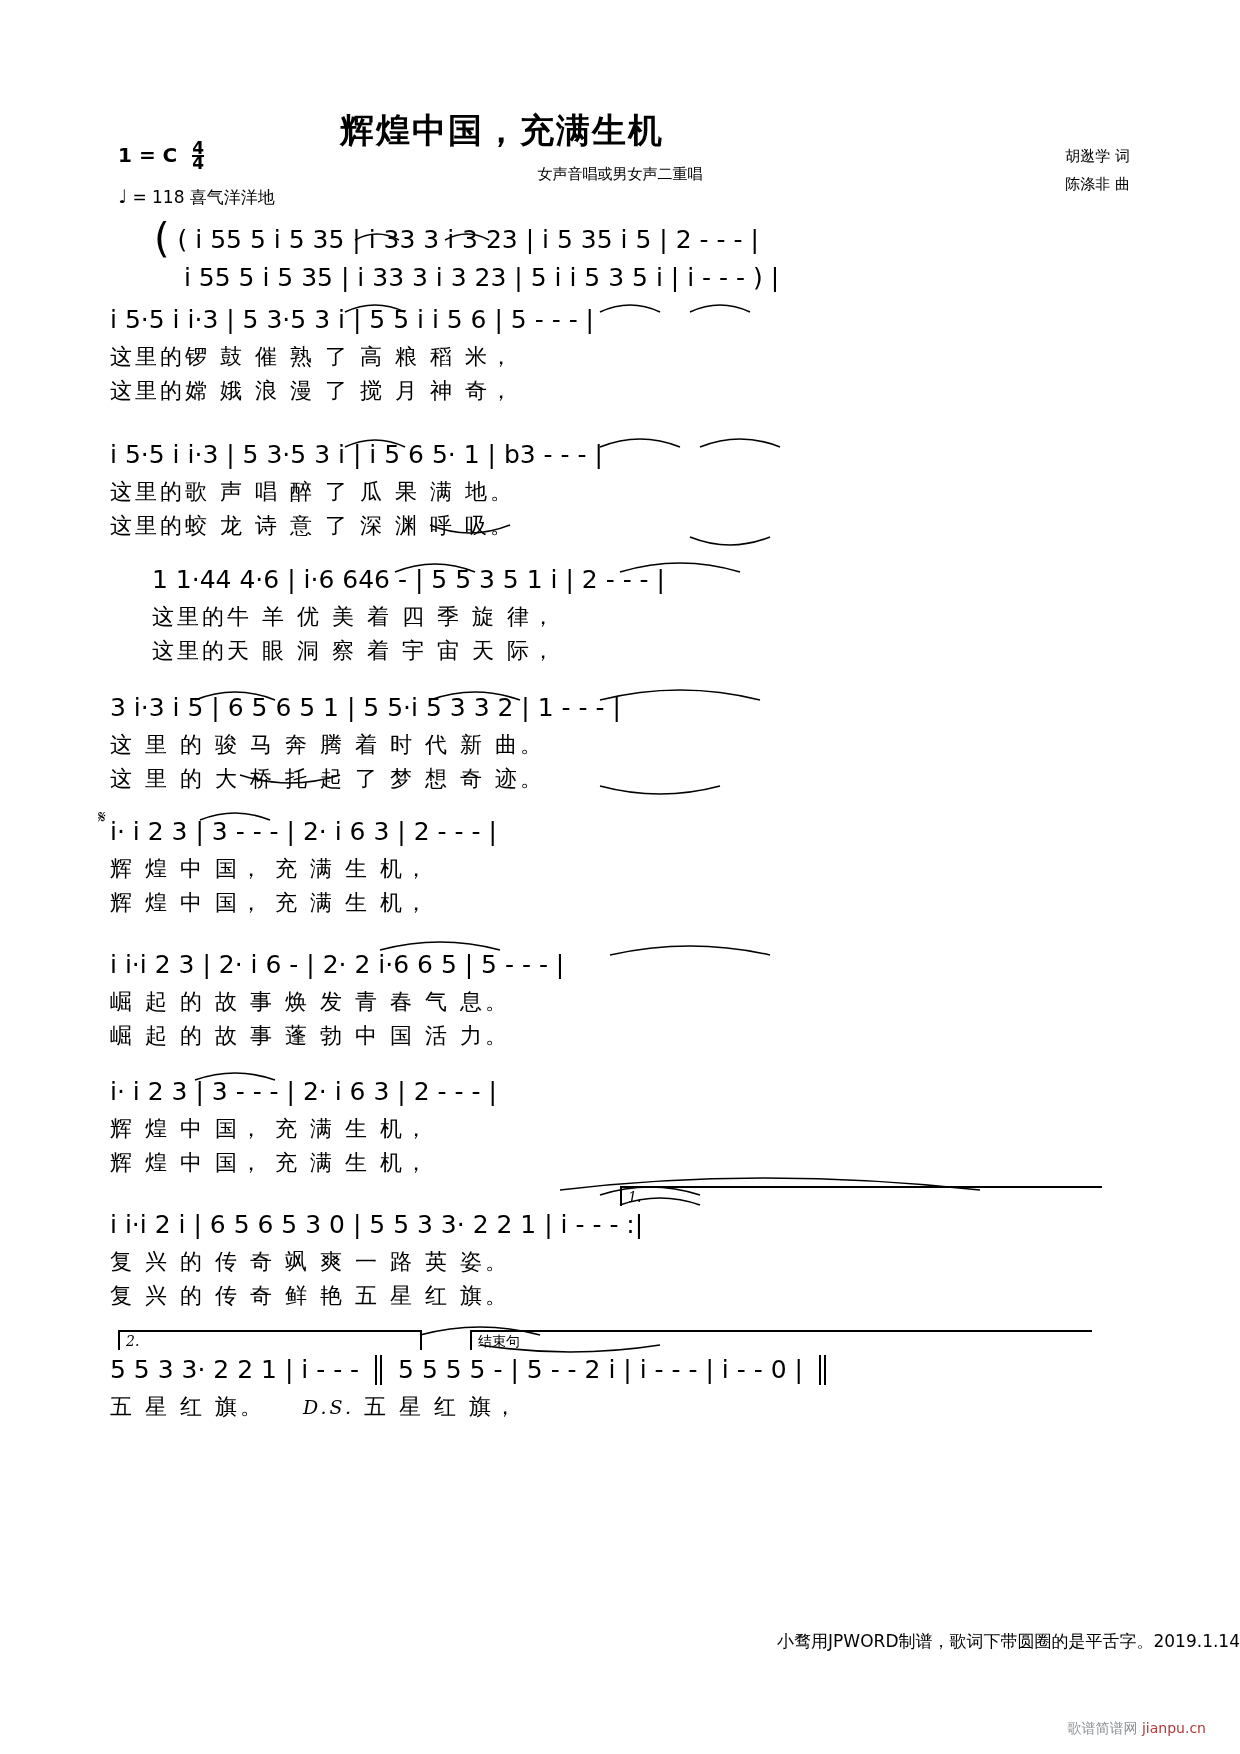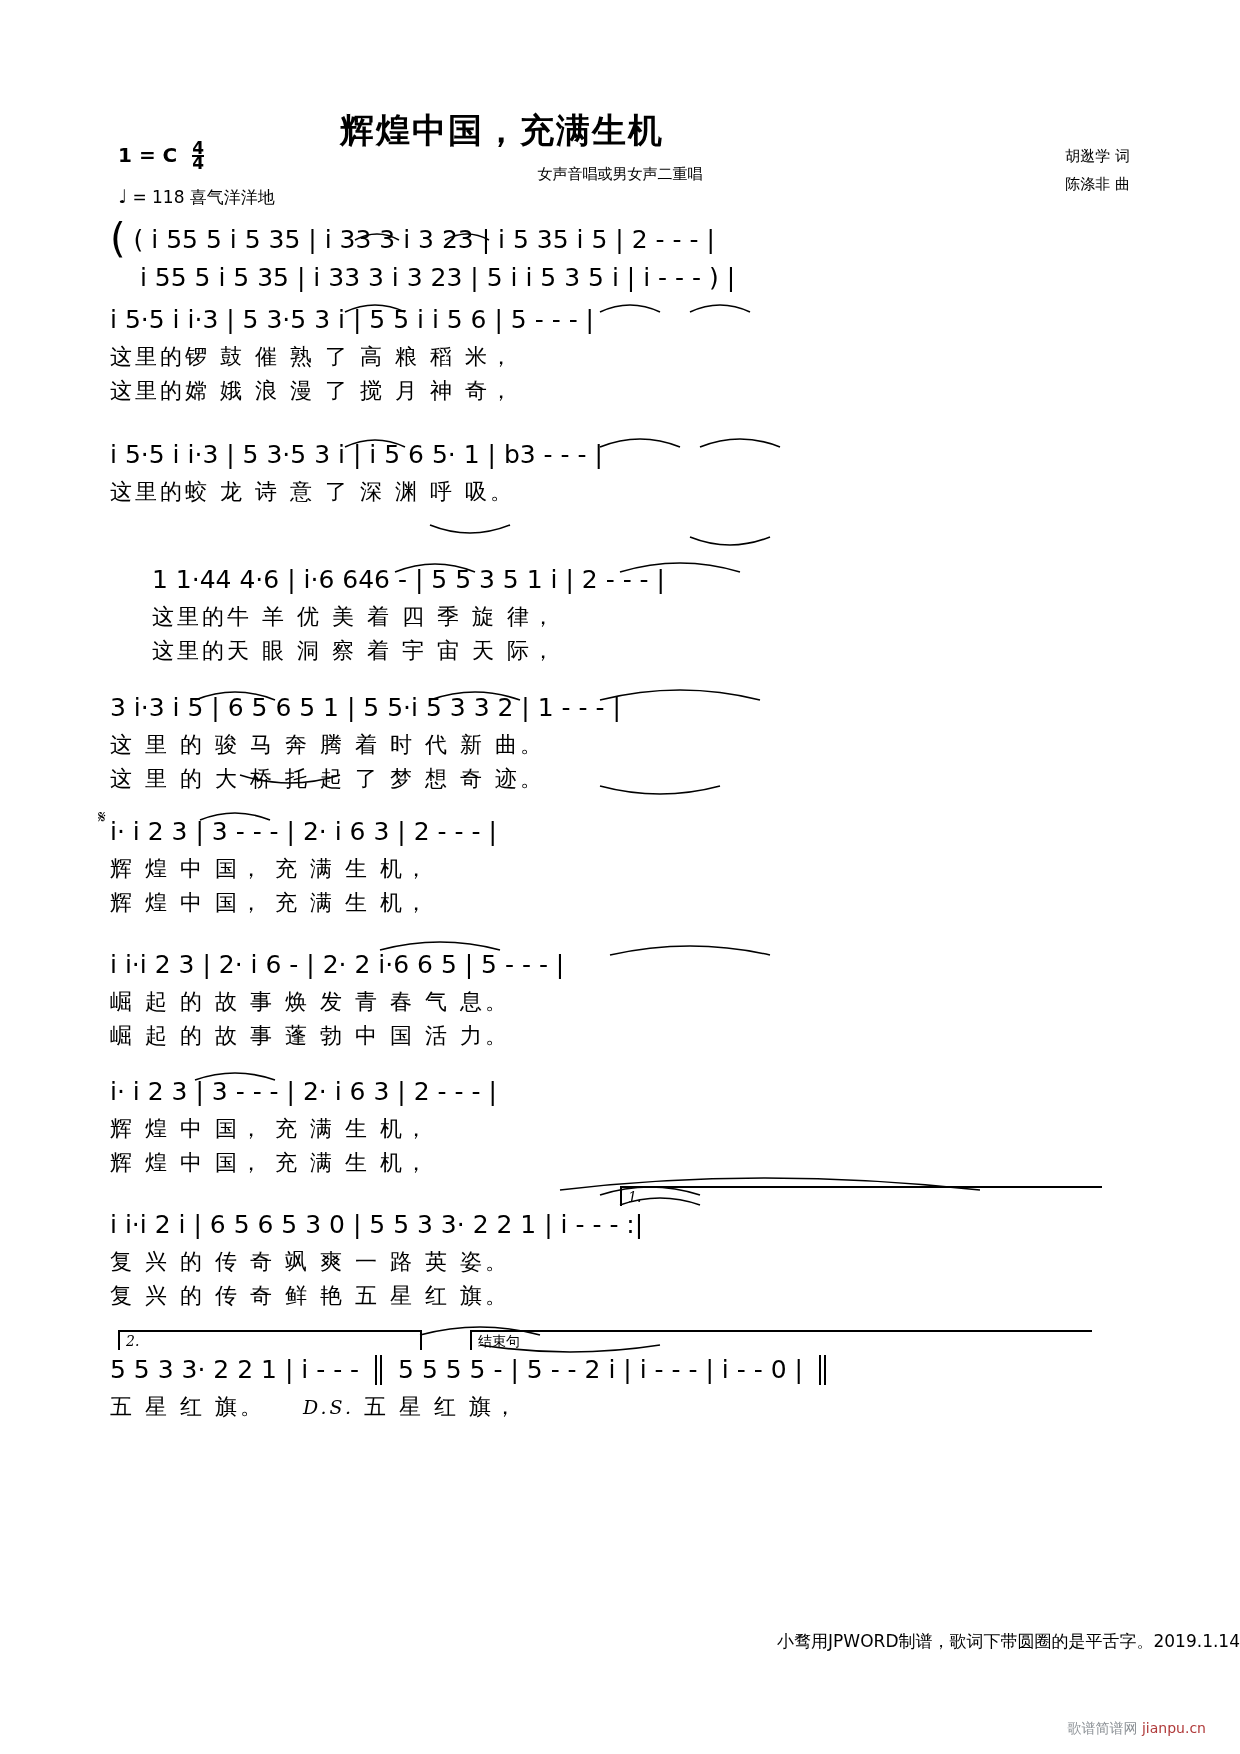--- a/index.html
+++ b/index.html
@@ -220,39 +220,40 @@
       <path d="M380 950 q60 -16 120 0"></path>
       <path d="M195 1080 q40 -14 80 0"></path>
       <path d="M600 1195 q50 -16 100 0"></path>
       <path d="M560 1190 q200 -24 420 0"></path>
       <path d="M420 1335 q60 -16 120 0"></path>
       <path d="M620 1205 q40 -14 80 0"></path>
       <path d="M480 1345 q90 14 180 0"></path>
     </g>
   </svg>
 
-  <div class="system" style="top:218px;">
+  <div class="system" style="top:218px;margin-left:44px;">
     <div class="noterow">
       <span class="paren">(</span>
       <span>( i 55 5 i 5   35 | i 33 3 i 3   23 | i  5   35 i 5 | 2 - - -  |</span>
     </div>
     <div class="noterow">
       <span style="display:inline-block;width:22px;"></span>
       <span>i 55 5 i 5   35 | i 33 3 i 3   23 | 5 i i 5 3 5 i | i - - -  )  |</span>
     </div>
   </div>
 
   <div class="system" style="top:300px;">
     <div class="noterow">i  5·5 i   i·3 | 5  3·5 3   i | 5  5 i i  5 6 | 5 - - - |</div>
     <div class="lyricrow">这里的锣 鼓   催 熟 了   高 粮 稻    米，</div>
     <div class="lyricrow">这里的嫦 娥   浪 漫 了   搅 月 神    奇，</div>
   </div>
 
   <div class="system" style="top:435px;">
     <div class="noterow">i  5·5 i   i·3 | 5  3·5 3   i | i  5 6 5·  1 | b3 - - - |</div>
+    <div class="lyricrow">这里的歌 声   唱 醉 了   瓜 果 满    地。</div>
     <div class="lyricrow">这里的蛟 龙   诗 意 了   深 渊 呼    吸。</div>
   </div>
 
   <div class="system" style="top:560px;margin-left:42px;">
     <div class="noterow">1  1·44  4·6 | i·6 646 - | 5  5 3 5 1  i | 2 - - - |</div>
     <div class="lyricrow">这里的牛 羊   优 美 着   四 季 旋    律，</div>
     <div class="lyricrow">这里的天 眼   洞 察 着   宇 宙 天    际，</div>
   </div>
 
   <div class="system" style="top:688px;">

